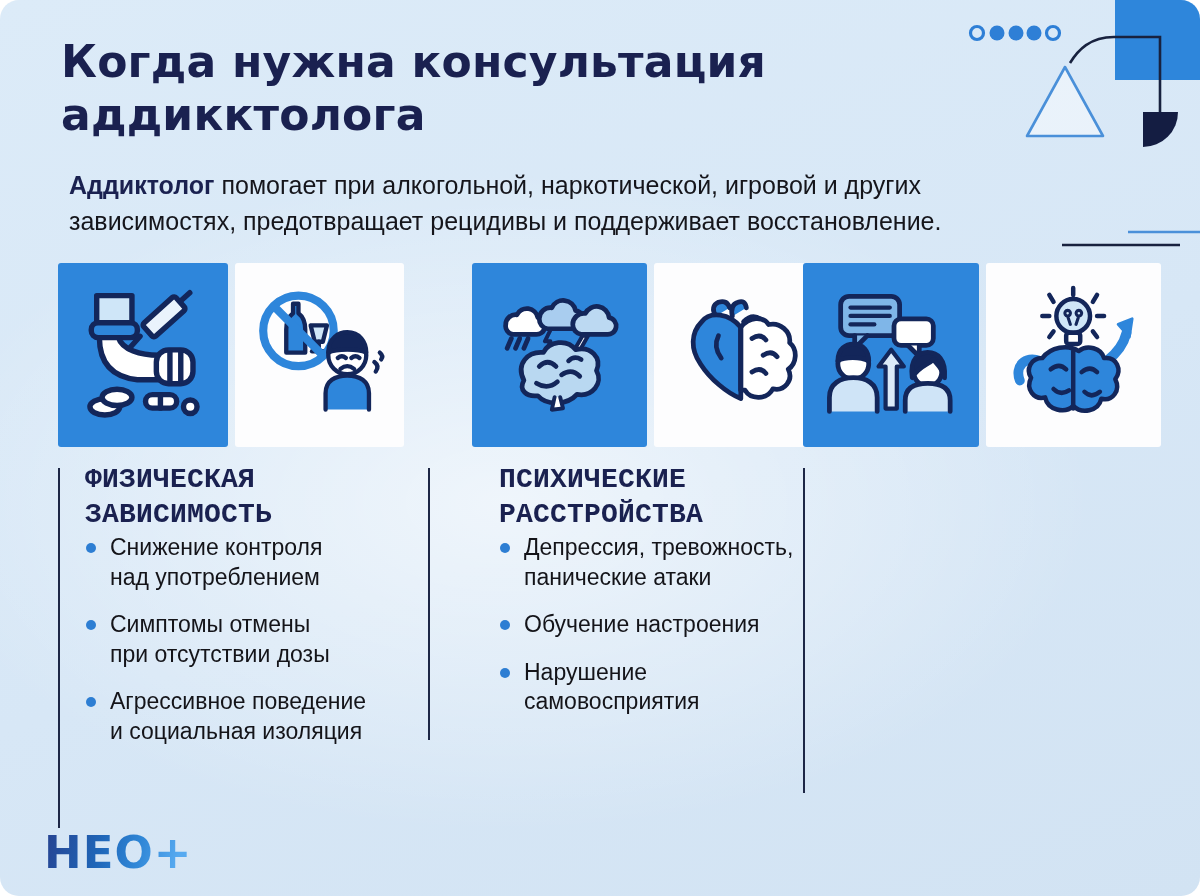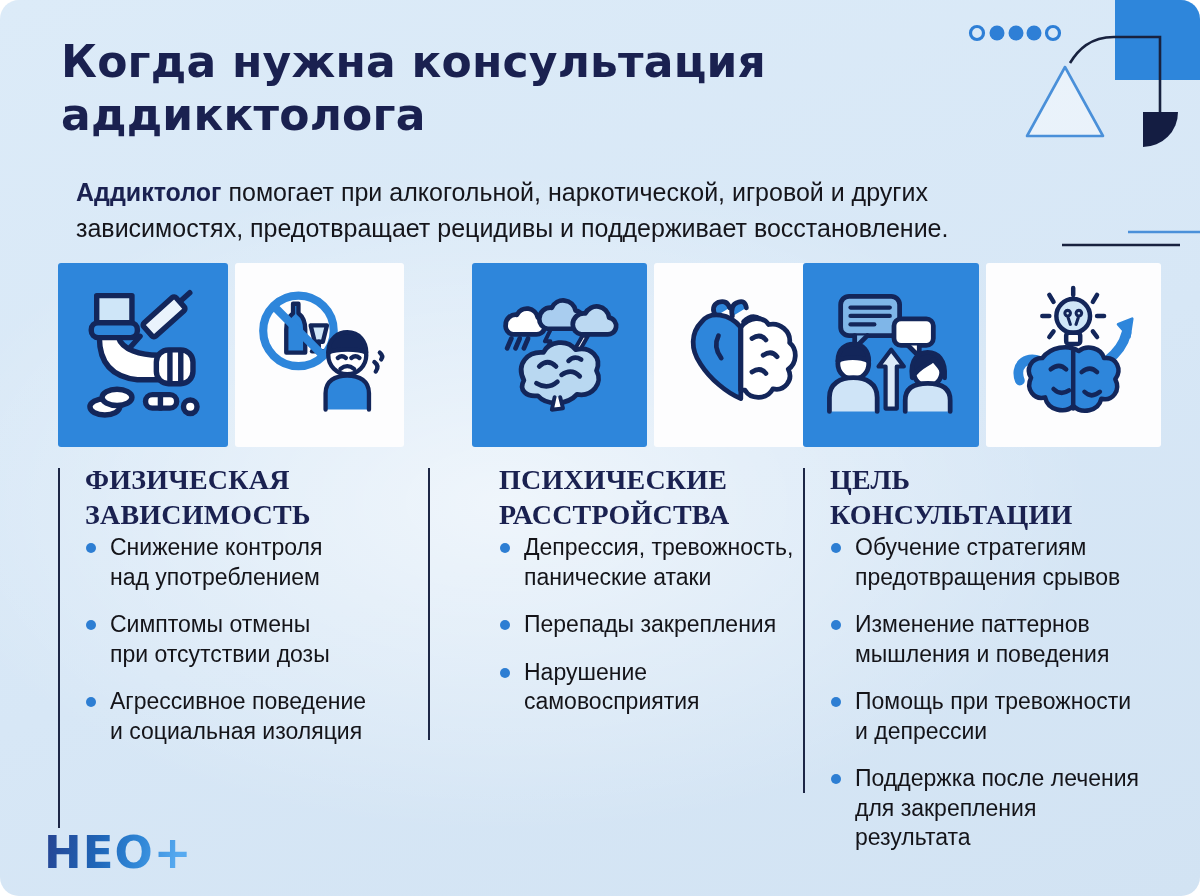--- a/index.html
+++ b/index.html
@@ -11,38 +11,38 @@
       radial-gradient(ellipse 820px 460px at 42% 56%, rgba(255,255,255,.6), rgba(255,255,255,0) 72%),
       linear-gradient(160deg,#dcebf8 0%,#d7e7f6 55%,#d2e3f3 100%);
   }
   .title{
     position:absolute; left:61px; top:36px; margin:0;
     font-family:"DejaVu Sans", sans-serif;
     font-size:44px; line-height:1.2; font-weight:800;
     color:#1a2150; white-space:pre-line; letter-spacing:.2px;
   }
   .intro{
-    position:absolute; left:61px; top:160px; width:1040px; margin:15px;
+    position:absolute; left:61px; top:160px; width:1040px; margin:8px;
     font-size:25px; line-height:1.42; color:#15151b; white-space:pre-line;
   }
   .intro b{color:#1a2150; font-weight:800;}
   .col{position:absolute; top:263px;}
   .col-1{left:58px;  width:346px;}
   .col-2{left:428px; width:356px;padding-left:44px;}
   .col-3{left:803px; width:358px;}
   .tiles{display:flex; gap:7px; height:184px;}
   .tile{flex:1; border-radius:3px; display:flex; align-items:center; justify-content:center; overflow:hidden;}
   .tile.blue{background:#2e86db;}
   .tile.white{background:#fdfdfe;}
   .tile svg{width:80%; height:84%;}
   .vline{position:absolute; left:0; width:2px; background:#1d2746; top:205px;}
   .col-1 .vline{height:360px;} .col-2 .vline{height:272px;} .col-3 .vline{height:325px;}
   .col-content{padding-left:27px;}
   .col-heading{
-    margin:16px 0 0; font-family:Liberation Serif, serif;
+    margin:16px 0 0; font-family:Liberation Mono, monospace;
     font-size:28px; line-height:1.24; font-weight:800; color:#1a2150;
     white-space:pre-line; letter-spacing:.2px;
   }
   ul.bullets{list-style:none; margin:1px 0 0; padding:0;}
   ul.bullets li{
     position:relative; padding-left:25px; margin-bottom:18px;
     font-size:23px; line-height:1.28; color:#141419; white-space:pre-line;
   }
   ul.bullets li::before{
     content:""; position:absolute; left:1px; top:10px;
@@ -184,21 +184,21 @@
         </svg>
       </div>
     </div>
     <div class="vline"></div>
     <div class="col-content">
       <h2 class="col-heading">ПСИХИЧЕСКИЕ
 РАССТРОЙСТВА</h2>
       <ul class="bullets">
         <li>Депрессия, тревожность,
 панические атаки</li>
-        <li>Перепады закрепления</li>
+        <li>Обучение настроения</li>
         <li>Нарушение
 самовосприятия</li>
       </ul>
     </div>
   </section>
 
   <section class="col col-3">
     <div class="tiles">
       <div class="tile blue">
         <svg viewBox="0 0 100 100">
@@ -240,32 +240,17 @@
             <line x1="50" y1="47" x2="50" y2="88"></line>
             <path d="M34,60 q6,-5 11,0"></path>
             <path d="M56,62 q6,-5 11,0"></path>
             <path d="M36,74 q5,5 11,1"></path>
             <path d="M58,76 q5,5 11,0"></path>
           </g>
         </svg>
       </div>
     </div>
     <div class="vline"></div>
-    <div class="col-content">
-      <h2 class="col-heading">ЦЕЛЬ
-КОНСУЛЬТАЦИИ</h2>
-      <ul class="bullets">
-        <li>Обучение стратегиям
-предотвращения срывов</li>
-        <li>Изменение паттернов
-мышления и поведения</li>
-        <li>Помощь при тревожности
-и депрессии</li>
-        <li>Поддержка после лечения
-для закрепления
-результата</li>
-      </ul>
-    </div>
   </section>
 
   <div class="logo">НЕО+</div>
 
 </div>
 
 </body></html>

